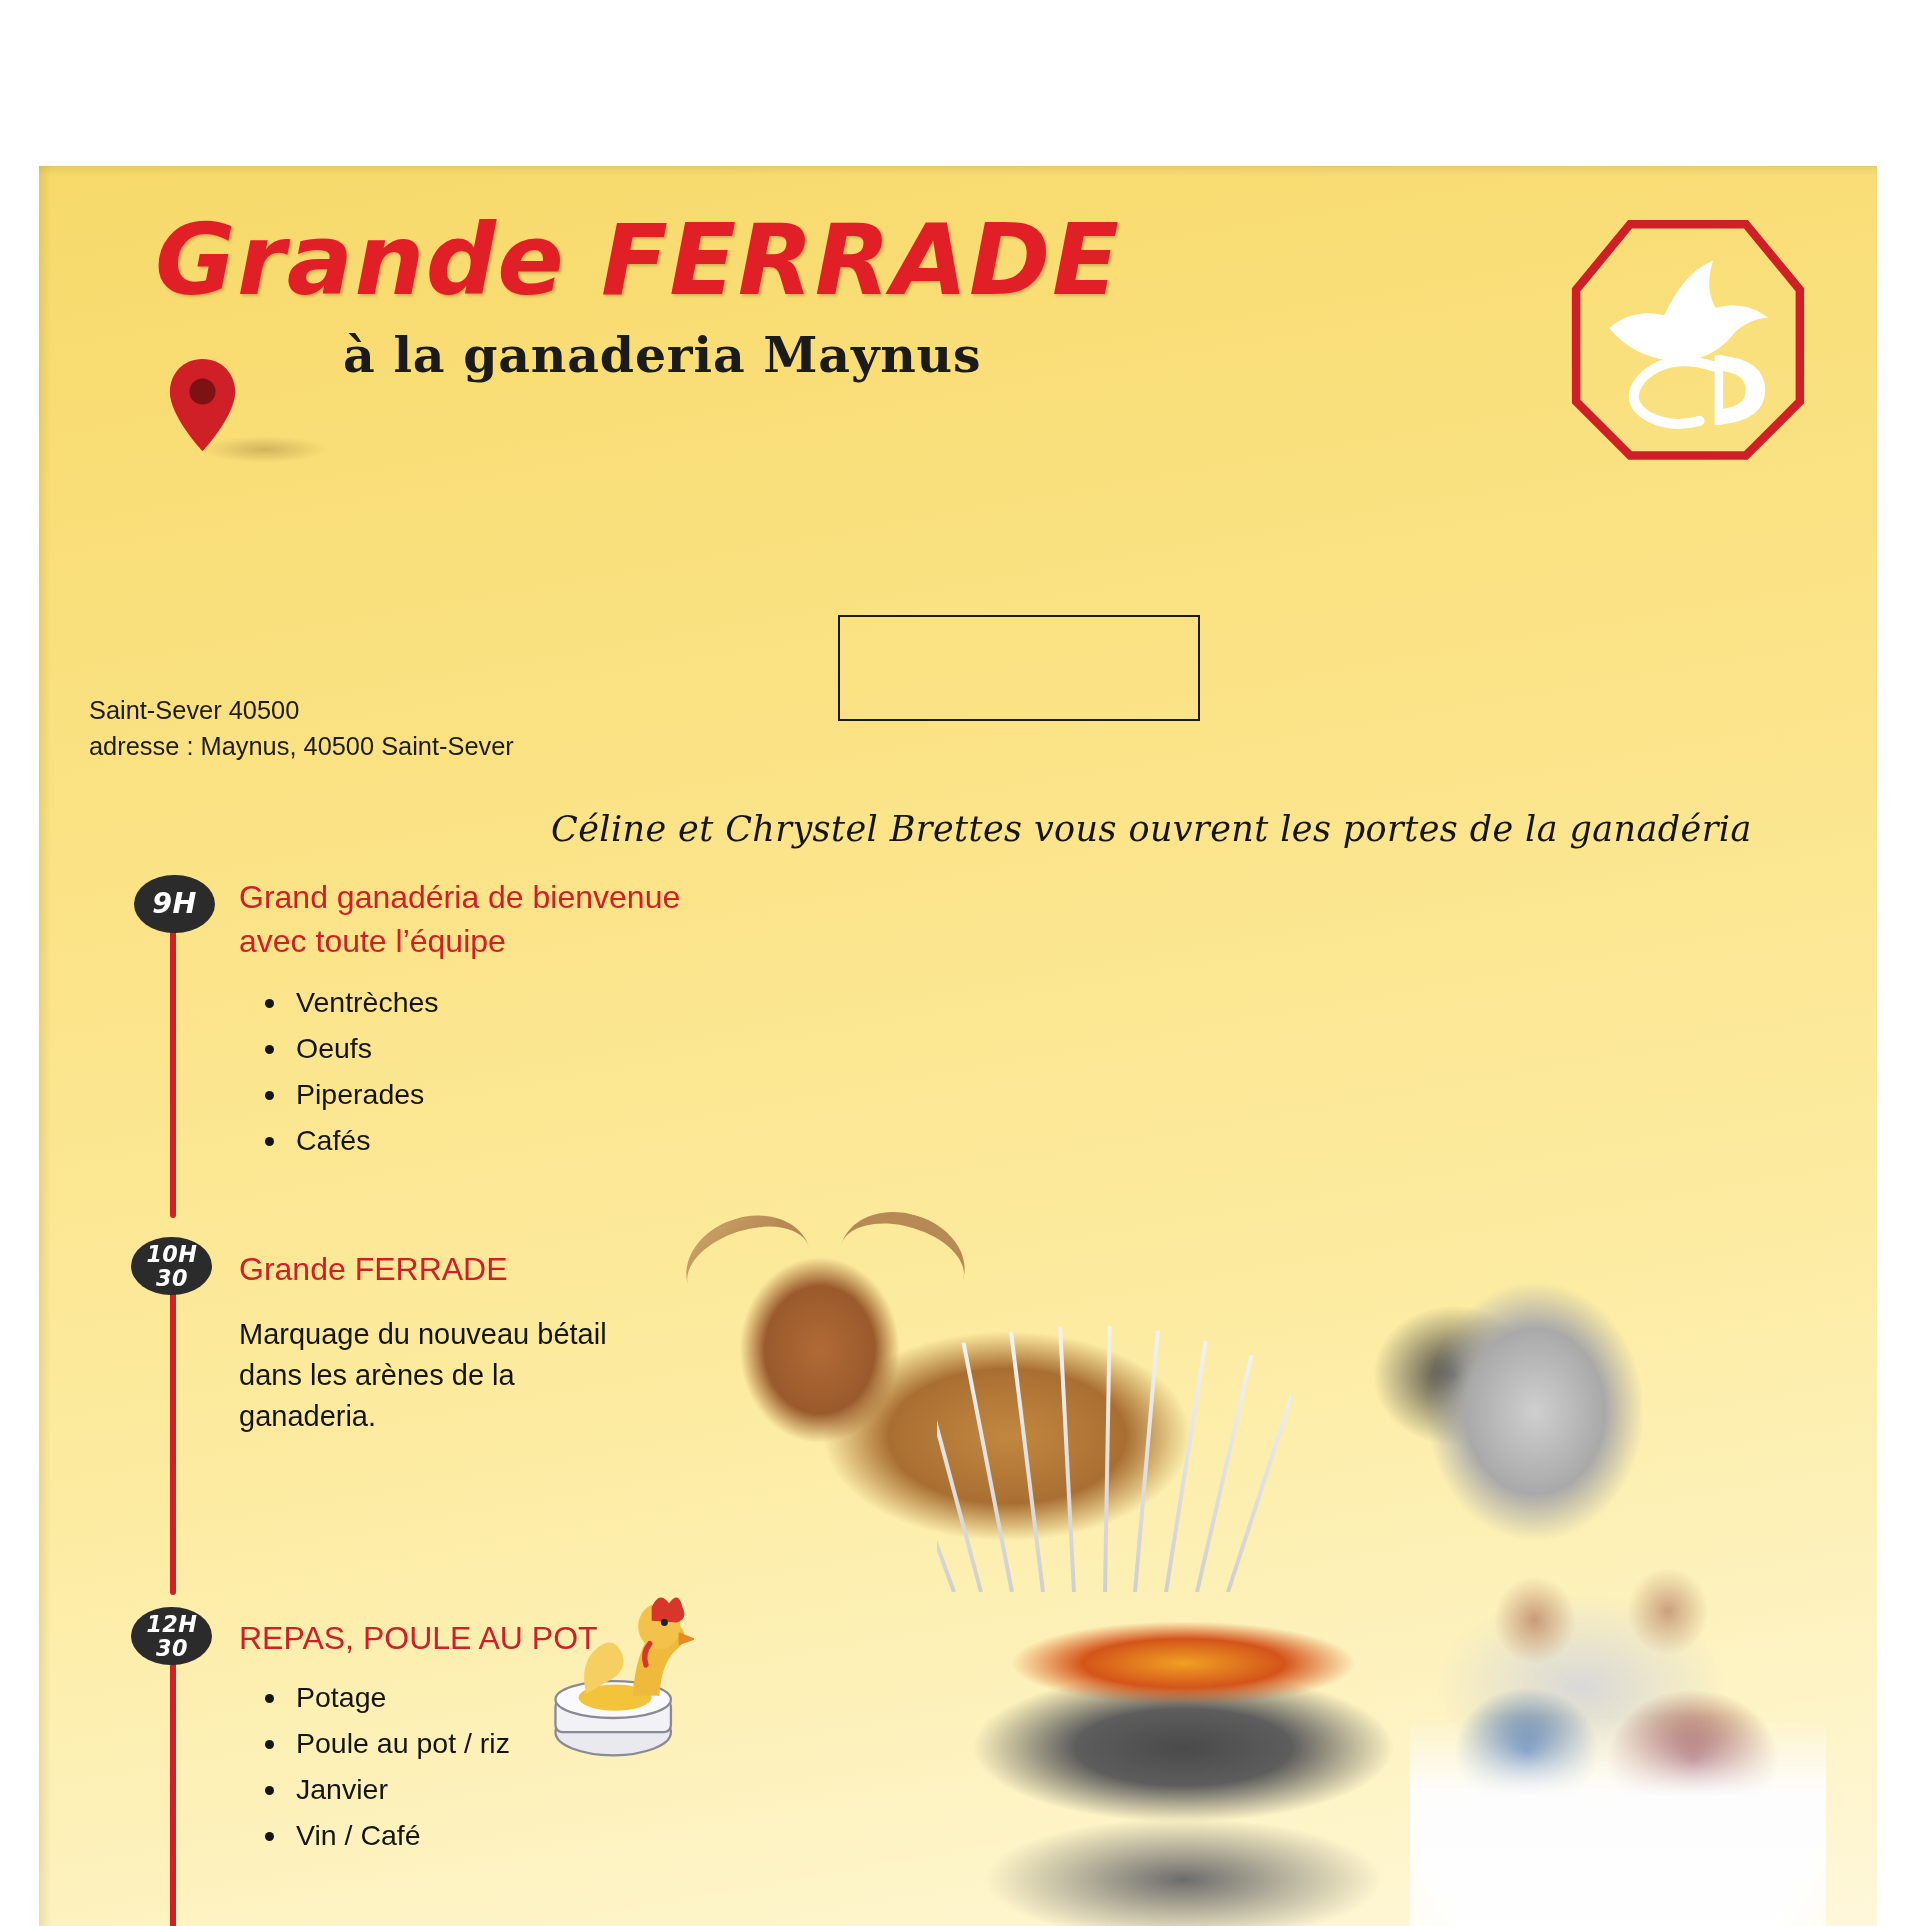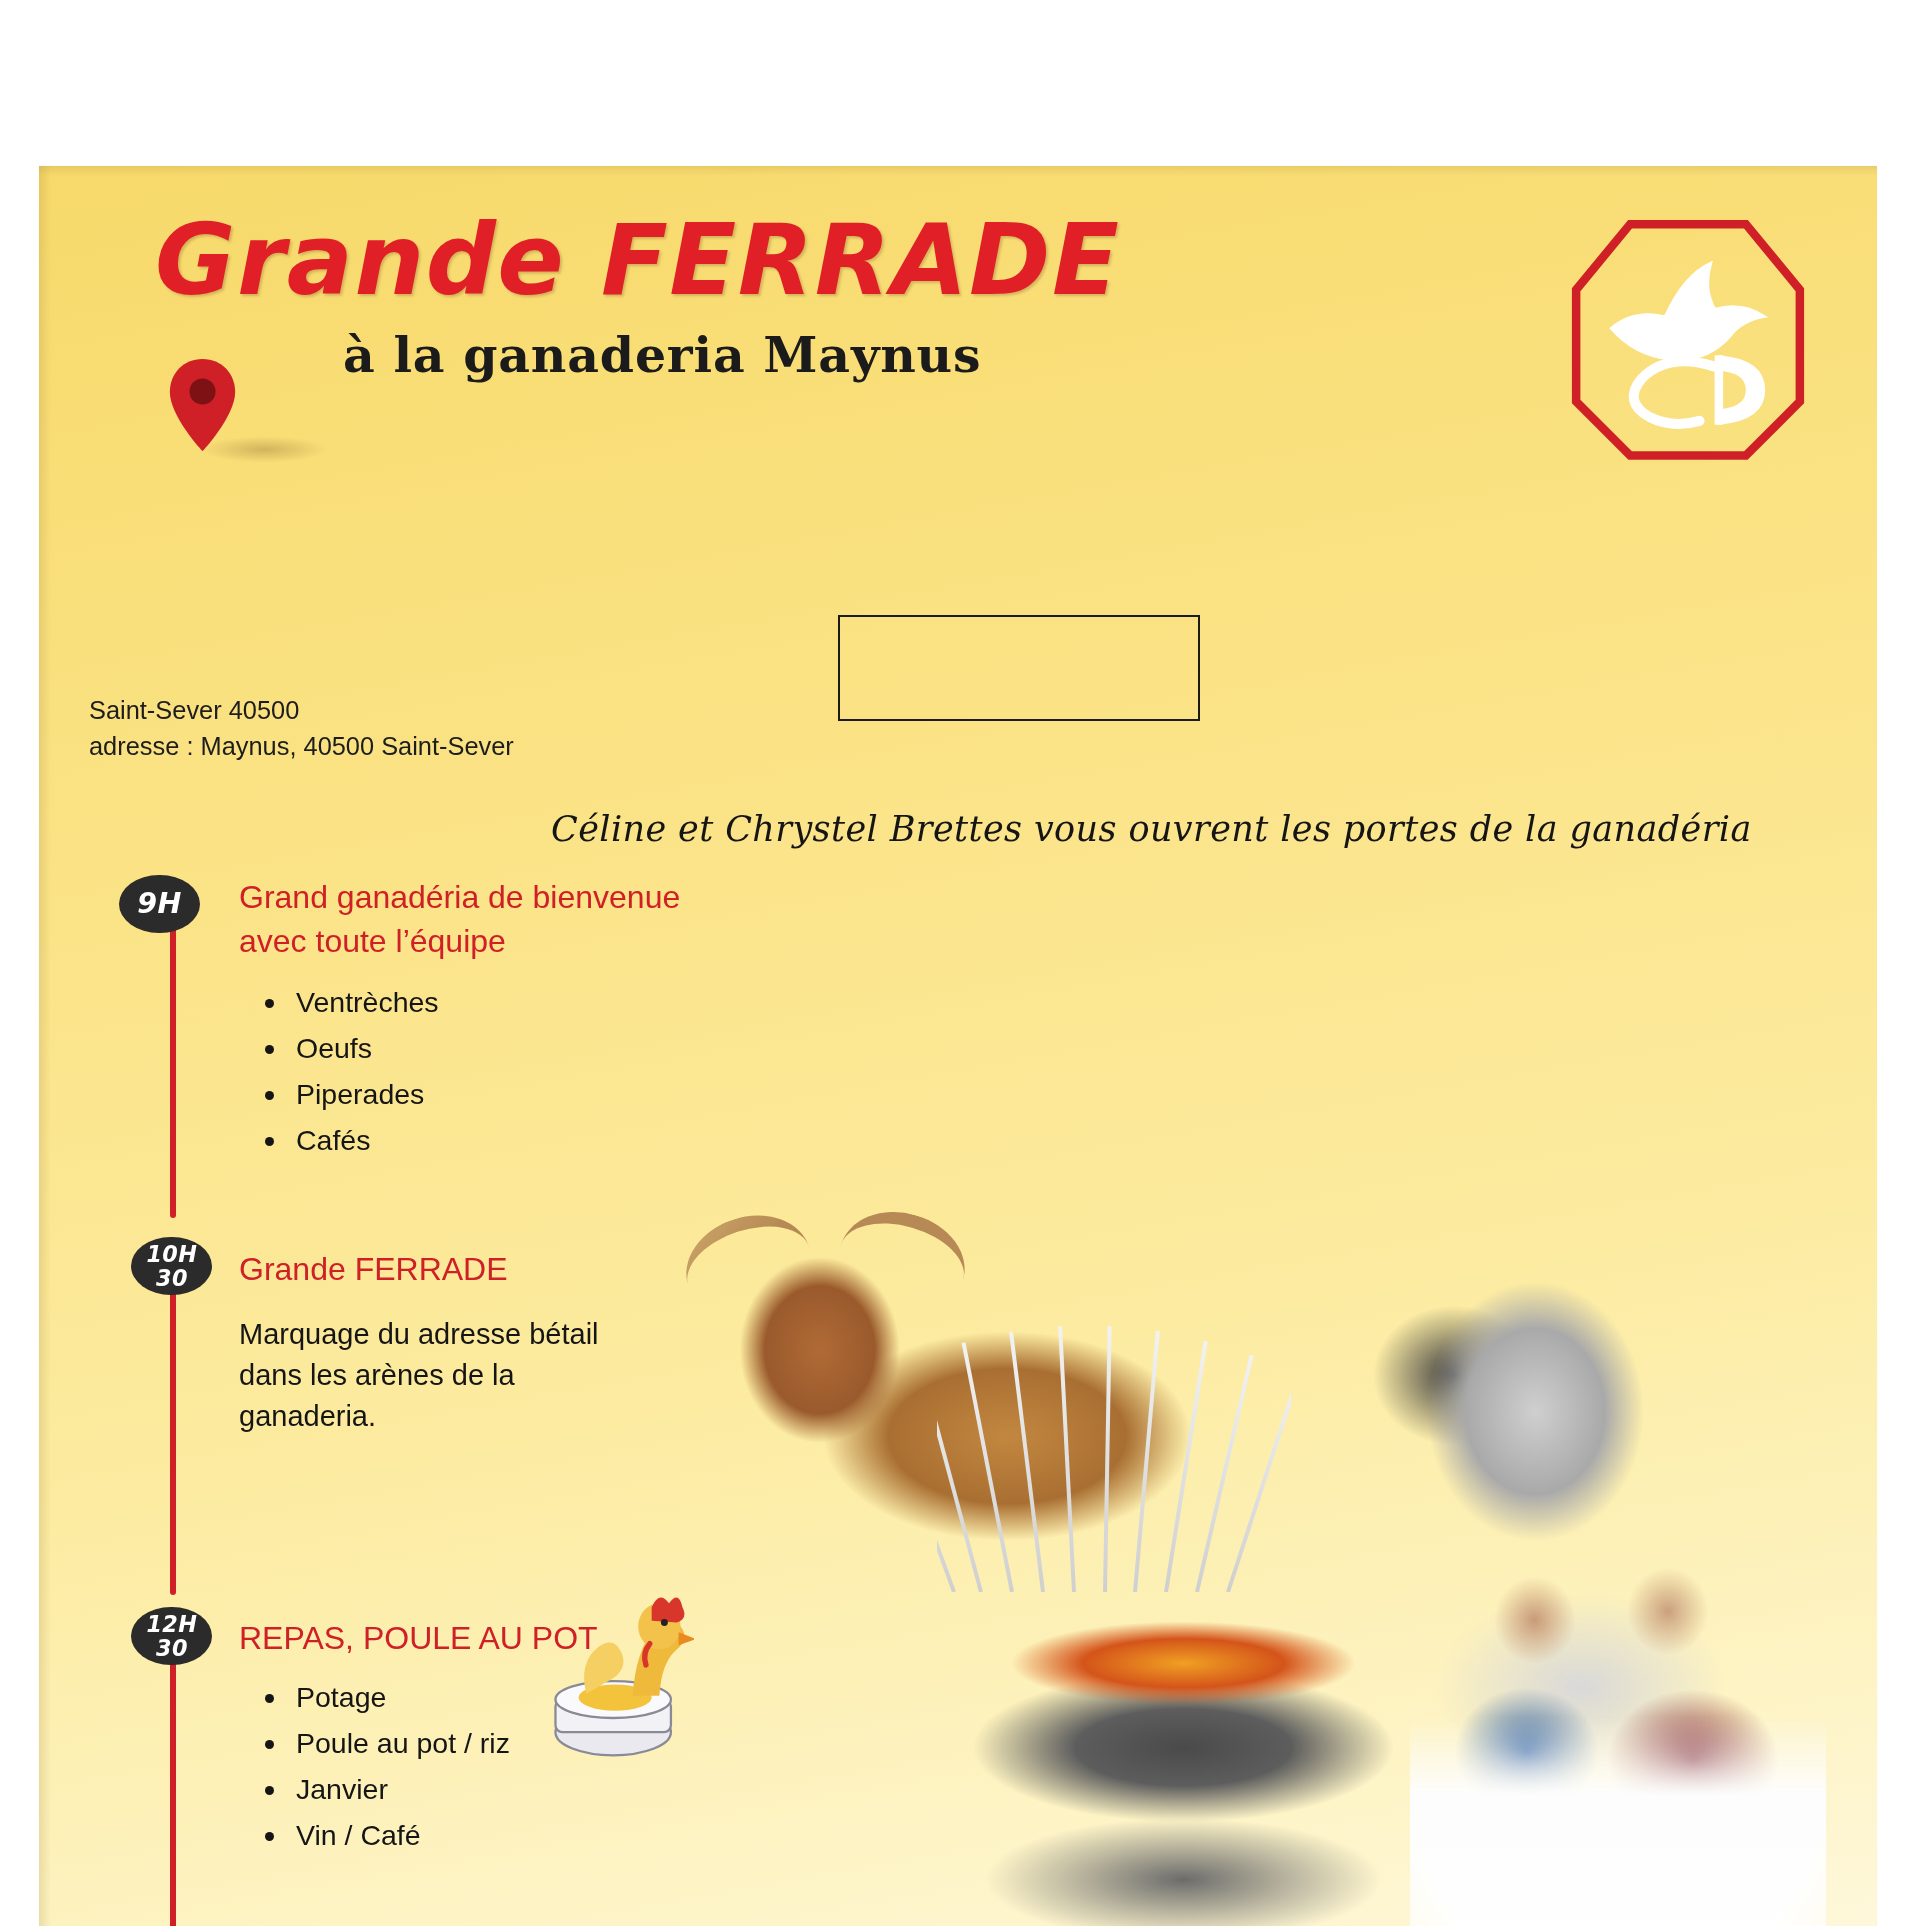--- a/index.html
+++ b/index.html
@@ -340,38 +340,38 @@
   </div>
 
   <div class="photo ph-brazier"></div>
 
   <div class="timeline">
 
     <div class="tl-bar" style="left:54px; top:50px; height:293px;"></div>
     <div class="tl-bar" style="left:54px; top:416px; height:304px;"></div>
     <div class="tl-bar" style="left:54px; top:786px; height:316px;"></div>
 
-    <div class="badge" style="left:3px; top:0px;">
+    <div class="badge" style="left:18px; top:0px;">
       <span class="b1">9H</span>
     </div>
     <div class="ev-title" style="left:123px; top:3.9px;">Grand ganadéria de bienvenue</div>
     <div class="ev-title" style="left:123px; top:48px;">avec toute l’équipe</div>
     <ul class="ev-list" style="left:143px; top:104px;">
       <li>Ventrèches</li>
       <li>Oeufs</li>
       <li>Piperades</li>
       <li>Cafés</li>
     </ul>
 
     <div class="badge two" style="left:15.4px; top:362px;">
       <span class="b1">10H</span>
       <span class="b2">30</span>
     </div>
     <div class="ev-title" style="left:123px; top:376px;">Grande FERRADE</div>
-    <div class="ev-text" style="left:123px; top:439px; width:401px;">Marquage du adresse bétail dans les arènes de la ganaderia.</div>
+    <div class="ev-text" style="left:123px; top:439px; width:401px;">Marquage du nouveau bétail dans les arènes de la ganaderia.</div>
 
     <div class="badge two" style="left:15.4px; top:732px;">
       <span class="b1">12H</span>
       <span class="b2">30</span>
     </div>
     <div class="ev-title" style="left:123px; top:745px;">REPAS, POULE AU POT</div>
     <ul class="ev-list" style="left:143px; top:799px;">
       <li>Potage</li>
       <li>Poule au pot / riz</li>
       <li>Janvier</li>

